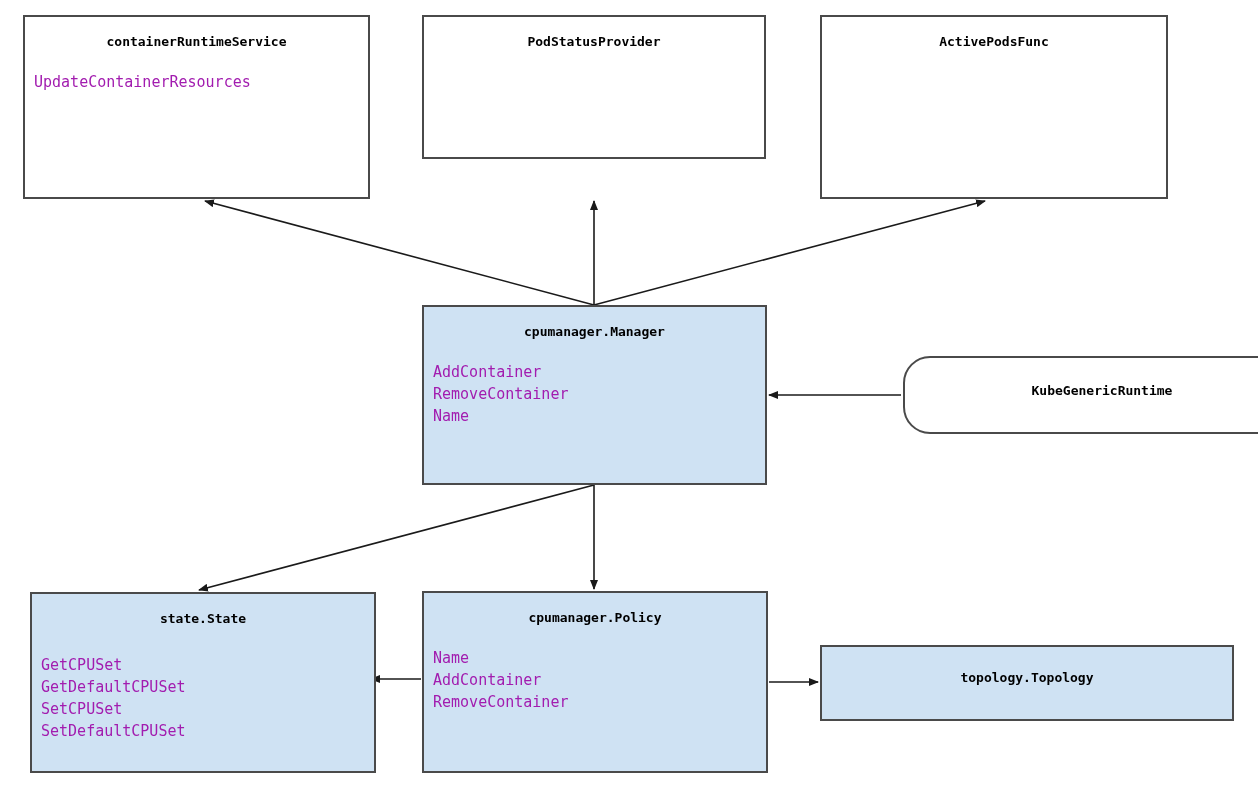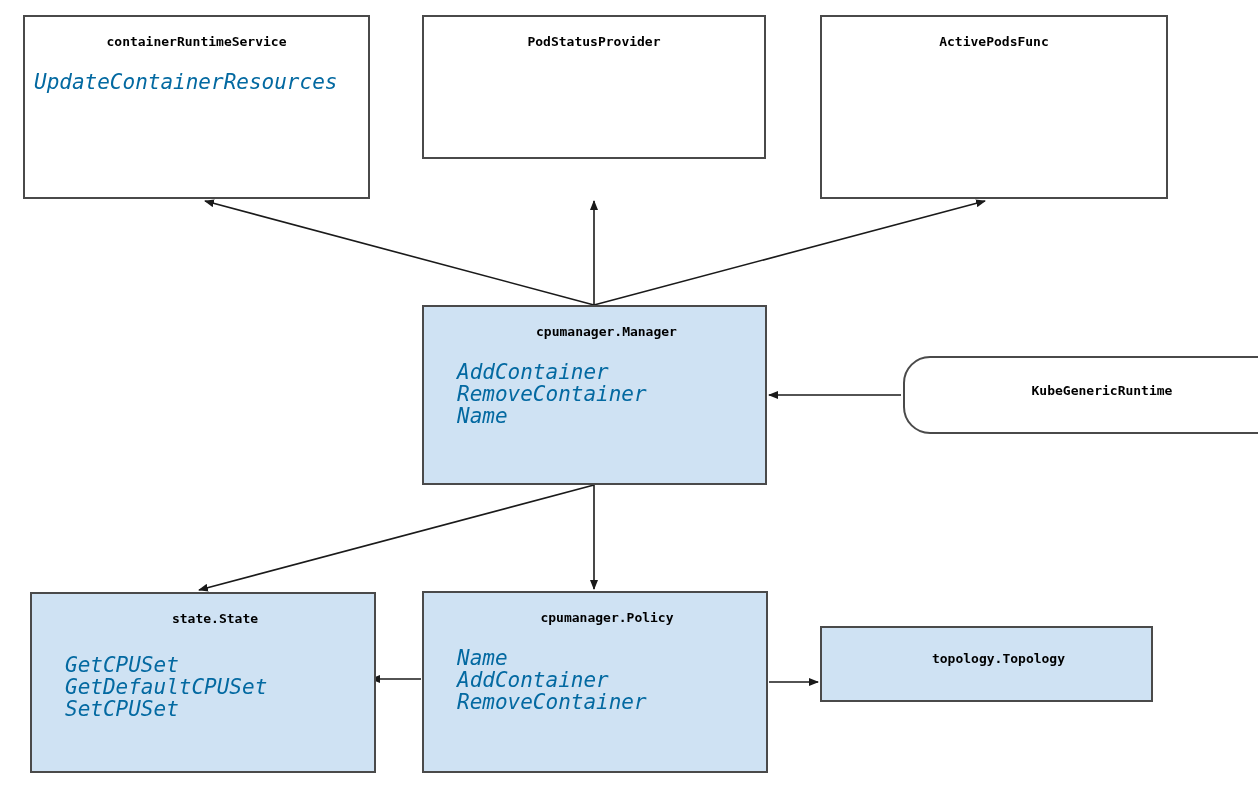--- a/index.html
+++ b/index.html
@@ -28,52 +28,50 @@
   }
   .node {
     position: absolute;
     box-sizing: border-box;
     border: 2px solid #4a4a4a;
     background: #ffffff;
     z-index: 2;
   }
   .node.filled {
     background: #cfe2f3;
-    padding-left: 24px;
   }
   .node-title {
     text-align: center;
     font-family: "DejaVu Sans Mono", "Liberation Mono", monospace;
     font-weight: bold;
     font-size: 13px;
     color: #000000;
     letter-spacing: 0px;
     white-space: nowrap;
   }
   .node-methods {
     font-family: "DejaVu Sans Mono", "Liberation Mono", monospace;
-    font-size: 21px;
-    color: #0369a1;
+    font-size: 15px;
+    color: #a21caf;
     line-height: 22px;
     white-space: nowrap;
-    font-style: italic;
   }
   .method-line {
     display: block;
   }
 
   
   #node-containerruntimeservice { left: 23px;  top: 15px;  width: 347px; height: 184px; }
   #node-podstatusprovider       { left: 422px; top: 15px;  width: 344px; height: 144px; }
   #node-activepodsfunc          { left: 820px; top: 15px;  width: 348px; height: 184px; }
   #node-cpumanager-manager      { left: 422px; top: 305px; width: 345px; height: 180px; }
   #node-kubegenericruntime      { left: 903px; top: 356px; width: 398px; height: 78px; border-radius: 27px;  }
   #node-state-state             { left: 30px;  top: 592px; width: 346px; height: 181px; }
   #node-cpumanager-policy       { left: 422px; top: 591px; width: 346px; height: 182px; }
-  #node-topology-topology       { left: 820px; top: 626px; width: 333px; height: 76px;  }
+  #node-topology-topology       { left: 820px; top: 645px; width: 414px; height: 76px;  }
 
   #node-containerruntimeservice .node-title { margin-top: 17px; }
   #node-podstatusprovider .node-title       { margin-top: 17px; }
   #node-activepodsfunc .node-title          { margin-top: 17px; text-align: center; }
   #node-cpumanager-manager .node-title      { margin-top: 17px; }
   #node-state-state .node-title             { margin-top: 17px; }
   #node-cpumanager-policy .node-title       { margin-top: 17px; }
 
   #node-kubegenericruntime .node-title { margin-top: 25px; }
   #node-topology-topology .node-title  { margin-top: 23px; }
@@ -141,20 +139,21 @@
   <div class="node" id="node-kubegenericruntime">
     <div class="node-title">KubeGenericRuntime</div>
   </div>
 
   <div class="node filled" id="node-state-state">
     <div class="node-title">state.State</div>
     <div class="node-methods">
       <span class="method-line">GetCPUSet</span>
       <span class="method-line">GetDefaultCPUSet</span>
       <span class="method-line">SetCPUSet</span>
+      <span class="method-line">SetDefaultCPUSet</span>
     </div>
   </div>
 
   <div class="node filled" id="node-cpumanager-policy">
     <div class="node-title">cpumanager.Policy</div>
     <div class="node-methods">
       <span class="method-line">Name</span>
       <span class="method-line">AddContainer</span>
       <span class="method-line">RemoveContainer</span>
     </div>

